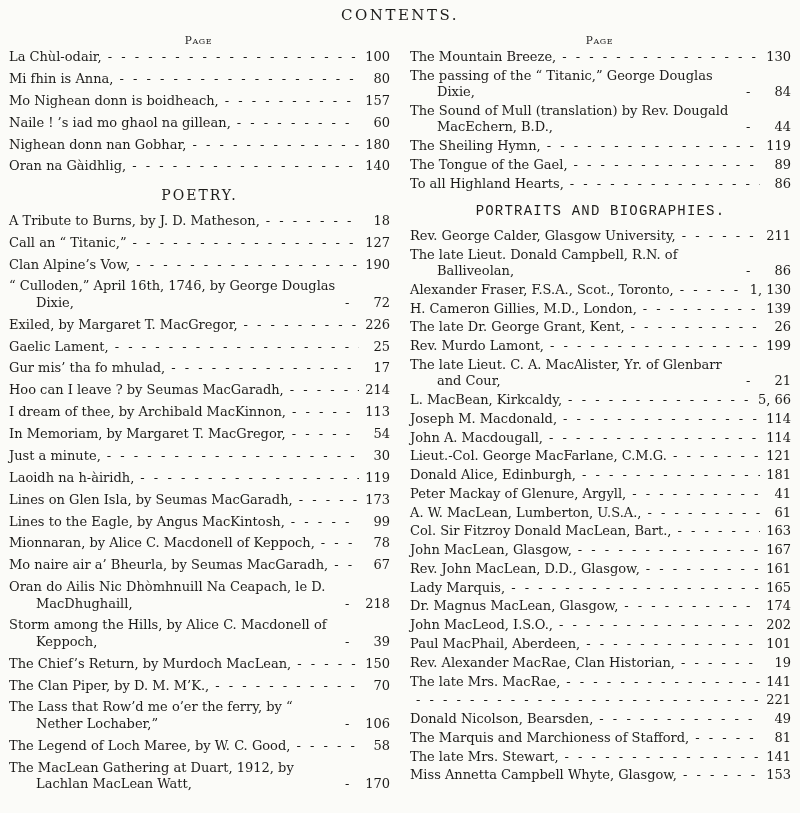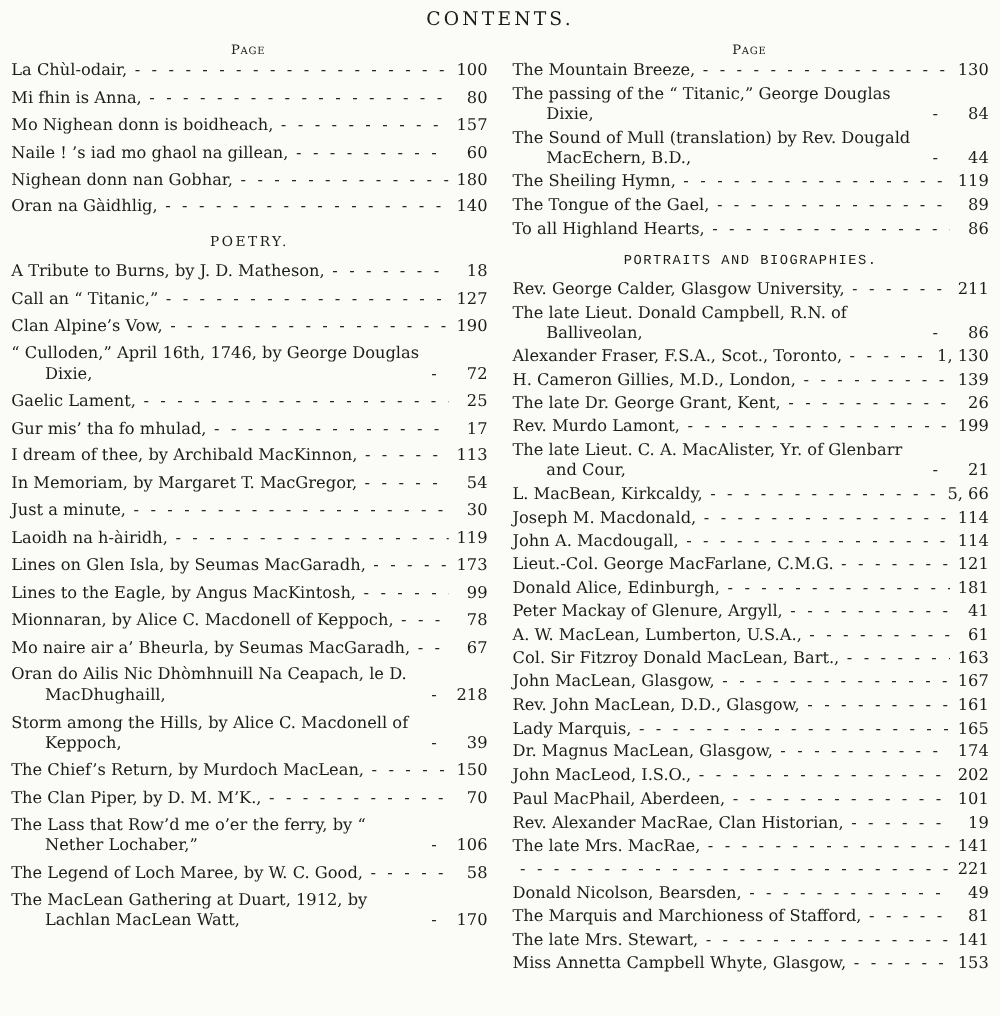--- a/index.html
+++ b/index.html
@@ -26,21 +26,21 @@
     text-align: center;
     font-size: 8px;
     letter-spacing: 0.6px;
     padding-right: 2px;
     margin-bottom: 3px;
     color: #222;
   }
   .page-label::first-letter { font-size: 10.5px; }
   .section-heading {
     text-align: center;
-    font-size: 11px;
+    font-size: 14px;
     font-weight: 400;
     letter-spacing: 2px;
     margin: 12px 0 10px 0;
   }
   .column-right .section-heading { margin: 11px 0 9px 0; letter-spacing: 1.2px; font-family: Liberation Mono, monospace; }
   .entry {
     display: flex;
     align-items: flex-end;
     line-height: 1.26;
     margin-bottom: 5.5px;
@@ -130,28 +130,38 @@
     <span class="entry-title">Clan Alpine’s Vow,</span>
     <span class="leader"></span>
     <span class="entry-page">190</span>
   </div>
               <div class="entry">
     <span class="entry-title">“ Culloden,” April 16th, 1746, by George Douglas Dixie,</span>
     <span class="leader"></span>
     <span class="entry-page">72</span>
   </div>
               <div class="entry">
+    <span class="entry-title">Exiled, by Margaret T. MacGregor,</span>
+    <span class="leader"></span>
+    <span class="entry-page">226</span>
+  </div>
+              <div class="entry">
     <span class="entry-title">Gaelic Lament,</span>
     <span class="leader"></span>
     <span class="entry-page">25</span>
   </div>
               <div class="entry">
     <span class="entry-title">Gur mis’ tha fo mhulad,</span>
     <span class="leader"></span>
     <span class="entry-page">17</span>
+  </div>
+              <div class="entry">
+    <span class="entry-title">Hoo can I leave ? by Seumas MacGaradh,</span>
+    <span class="leader"></span>
+    <span class="entry-page">214</span>
   </div>
               <div class="entry">
     <span class="entry-title">I dream of thee, by Archibald MacKinnon,</span>
     <span class="leader"></span>
     <span class="entry-page">113</span>
   </div>
               <div class="entry">
     <span class="entry-title">In Memoriam, by Margaret T. MacGregor,</span>
     <span class="leader"></span>
     <span class="entry-page">54</span>

